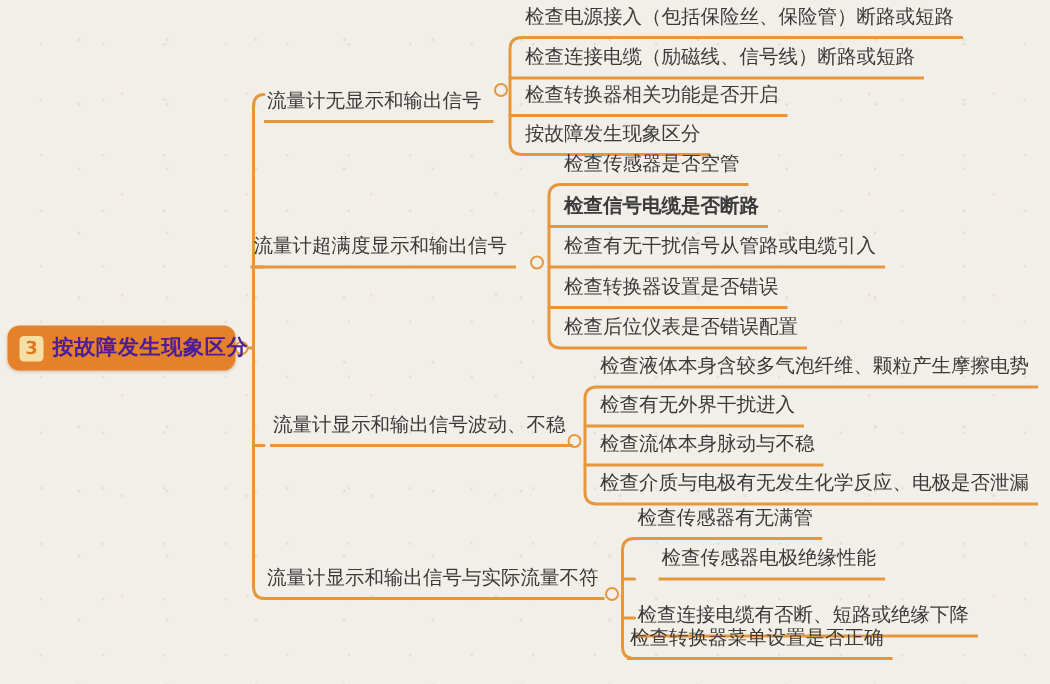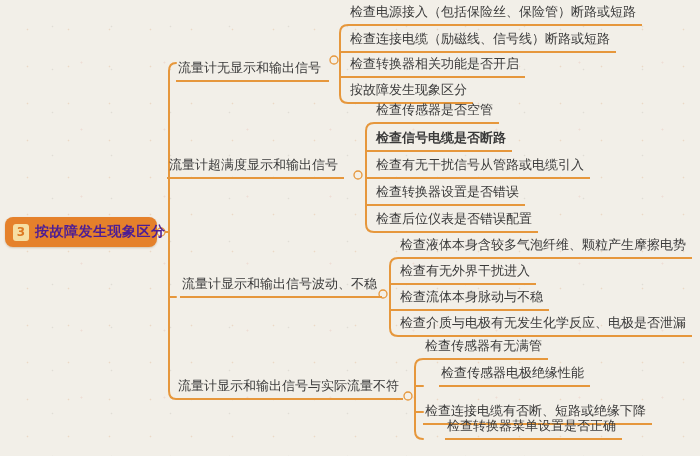--- a/index.html
+++ b/index.html
@@ -88,15 +88,15 @@
       <div class="topic line-node" style="left: 374px; top: 211px;">检查后位仪表是否错误配置</div>
       <div class="topic line-node branch" style="left: 180px; top: 276px; width: 202px;">流量计显示和输出信号波动、不稳</div>
       <div class="topic line-node" style="left: 398px; top: 237px;">检查液体本身含较多气泡纤维、颗粒产生摩擦电势</div>
       <div class="topic line-node" style="left: 398px; top: 263px;">检查有无外界干扰进入</div>
       <div class="topic line-node" style="left: 398px; top: 289px;">检查流体本身脉动与不稳</div>
       <div class="topic line-node" style="left: 398px; top: 315px;">检查介质与电极有无发生化学反应、电极是否泄漏</div>
       <div class="topic line-node branch" style="left: 176px; top: 378px; width: 227px;">流量计显示和输出信号与实际流量不符</div>
       <div class="topic line-node" style="left: 423px; top: 338px;">检查传感器有无满管</div>
       <div class="topic line-node" style="left: 423px; top: 365px; margin-left: 16px;">检查传感器电极绝缘性能</div>
       <div class="topic line-node" style="left: 423px; top: 391px; margin-top: 12px;">检查连接电缆有否断、短路或绝缘下降</div>
-      <div class="topic line-node" style="left: 445px; top: 418px;">检查转换器菜单设置是否正确</div>
+      <div class="topic line-node" style="left: 418px; top: 418px; font-family: Liberation Mono, monospace;">检查转换器菜单设置是否正确</div>
     </div>
 </div>
 
 </body></html>

